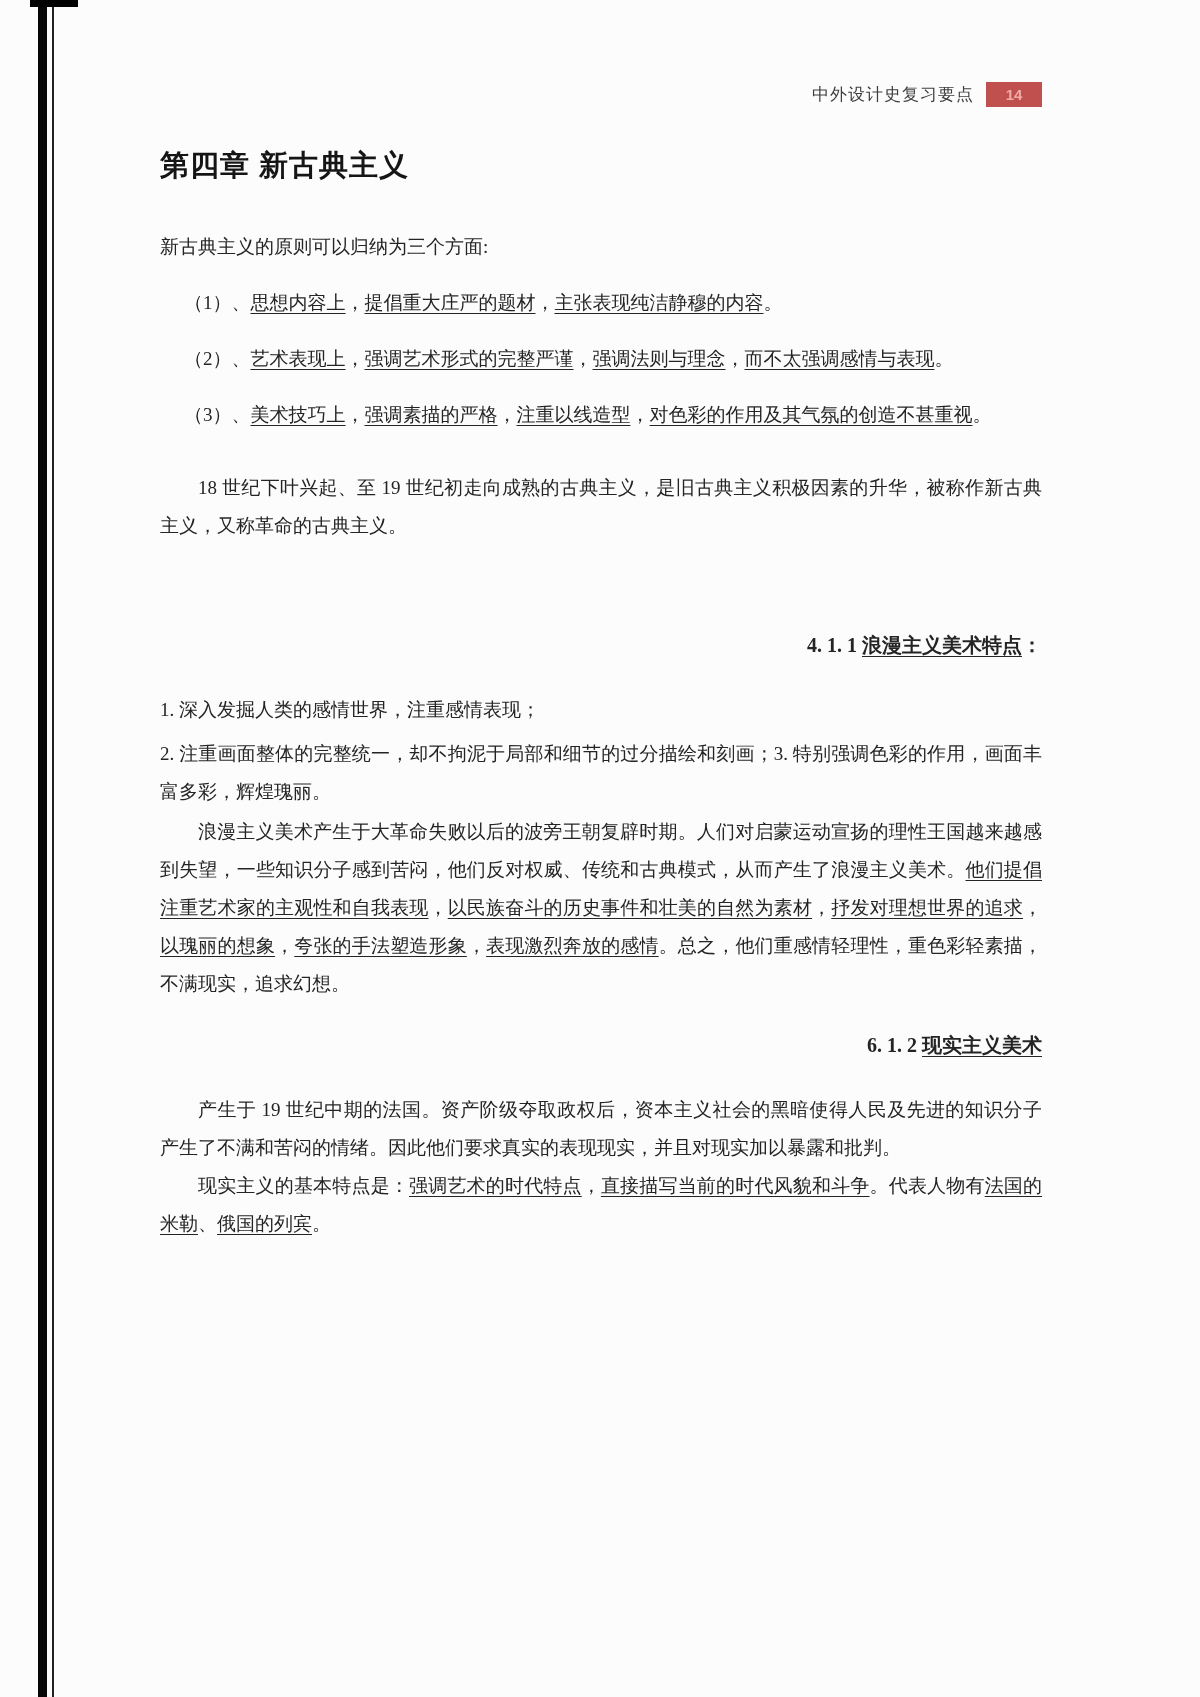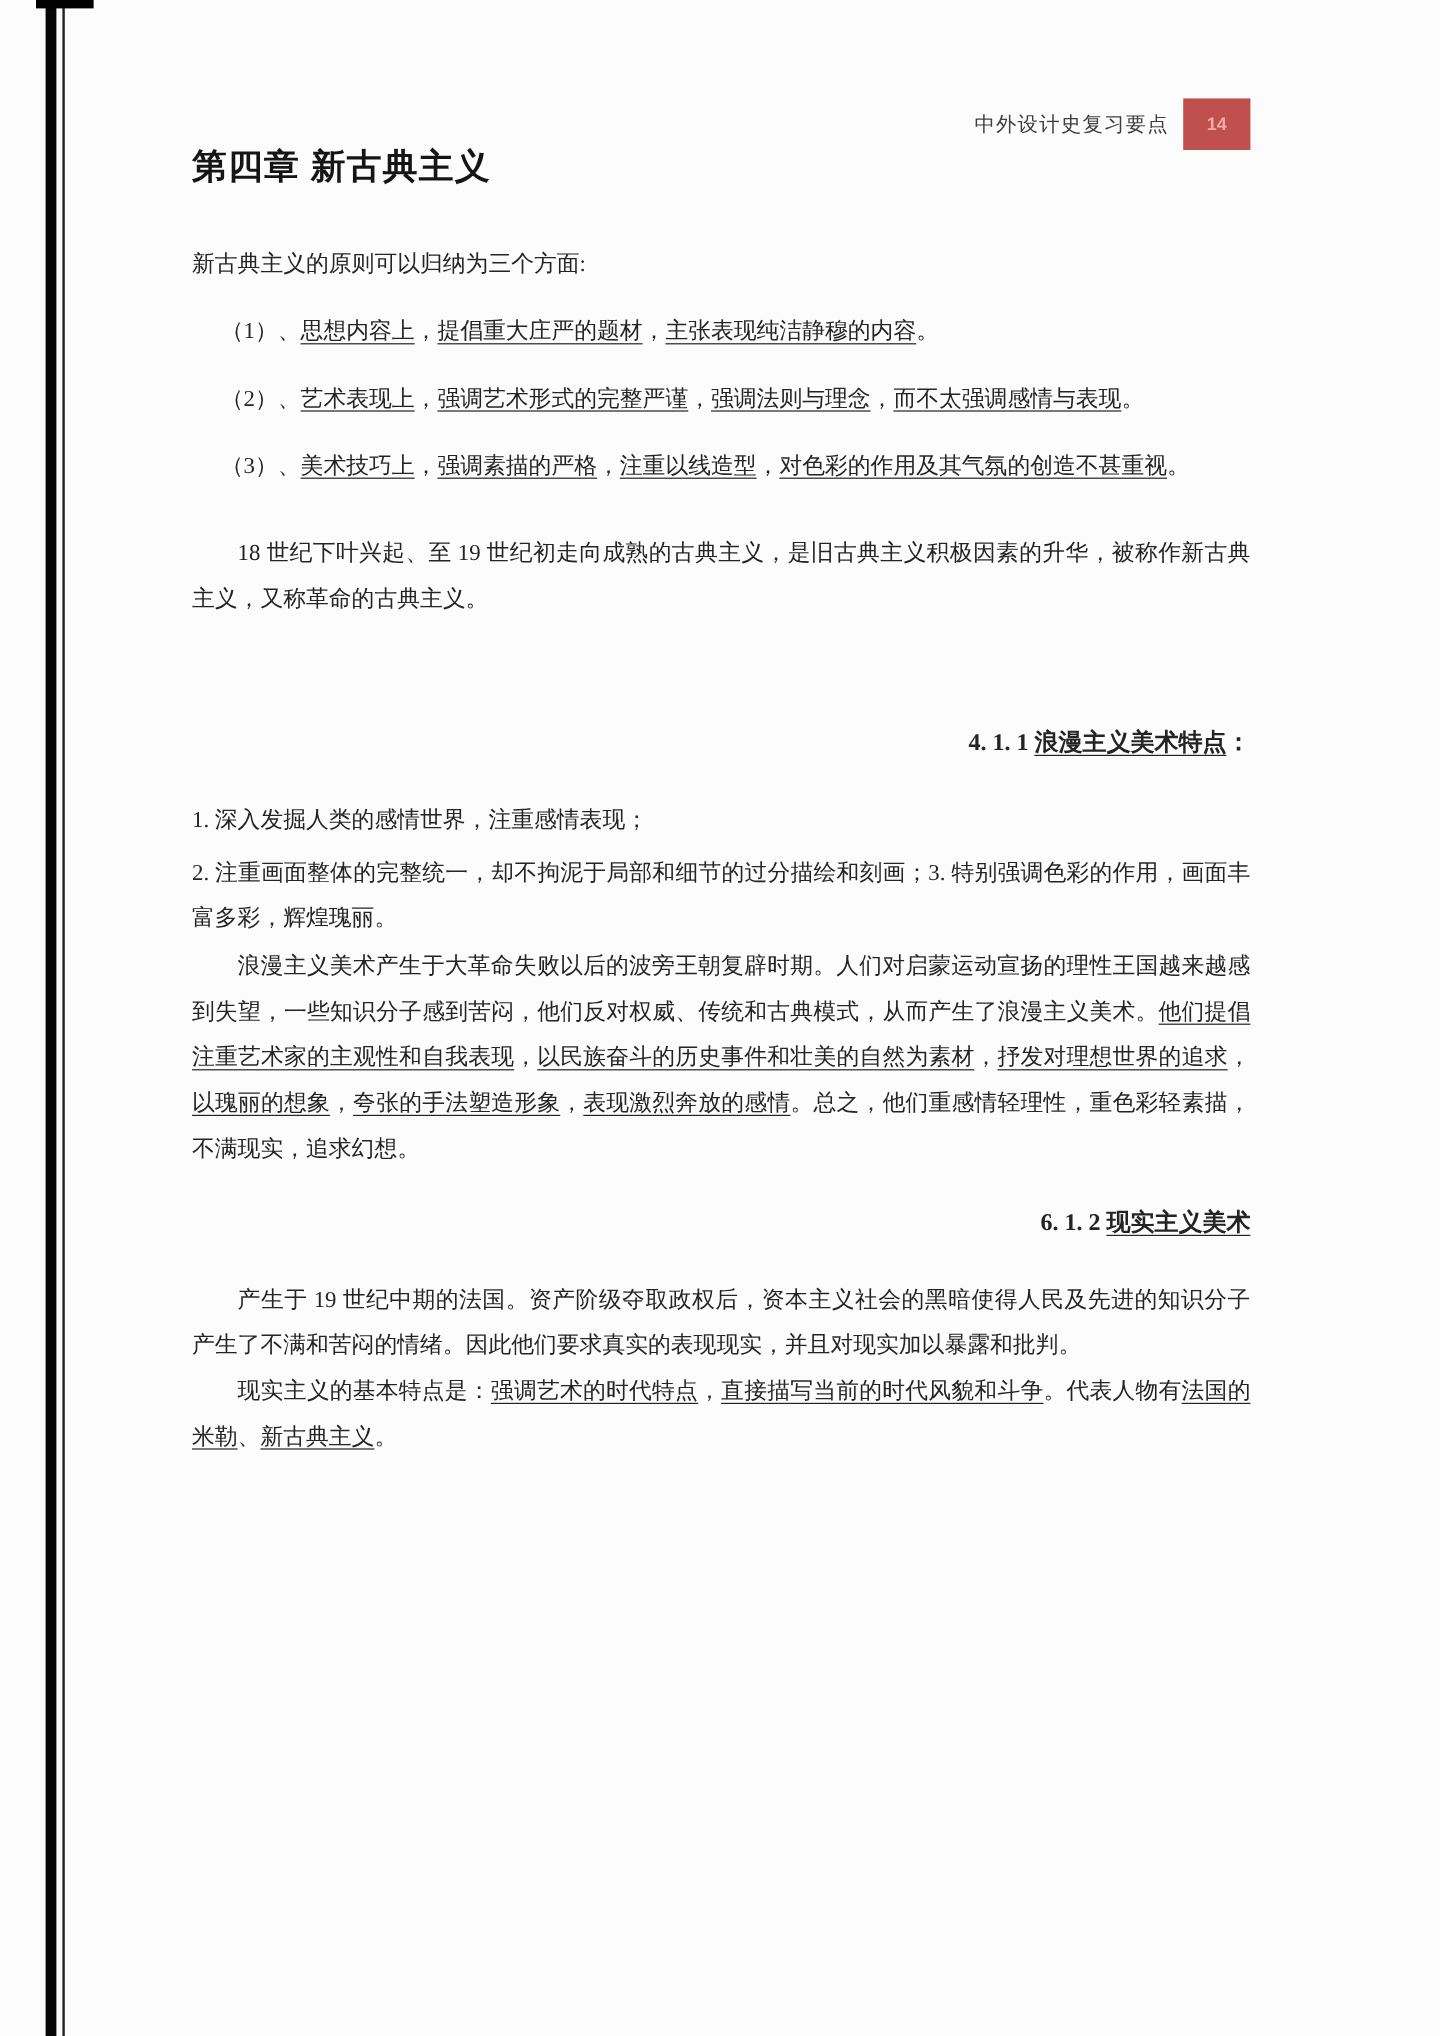--- a/index.html
+++ b/index.html
@@ -25,27 +25,27 @@
   }
   .header {
     position: absolute; top: 82px; left: 160px; width: 882px;
     display: flex; justify-content: flex-end; align-items: center;
   }
   .header-title {
     font-size: 17px; color: #3e3e3e; letter-spacing: 1px;
   }
   .page-badge {
     margin-left: 12px;
-    width: 56px; height: 43px;
+    width: 56px; height: 25px;
     display: flex; align-items: center; justify-content: center;
     font-family: "Liberation Sans", sans-serif;
     font-size: 15px; font-weight: bold;
   }
   .content {
-    position: absolute; left: 160px; top: 121px; width: 882px;
+    position: absolute; left: 160px; top: 147px; width: 882px;
     font-size: 19px;
   }
   .chapter-title {
     font-family: "Liberation Sans", sans-serif;
     font-size: 29px; font-weight: 700; color: #151515;
     letter-spacing: 1px;
     line-height: 36px;
     margin: 0 0 44px 0;
   }
   .lead {
@@ -106,15 +106,15 @@
 
   <p class="para para-41 indent2">18 世纪下叶兴起、至 19 世纪初走向成熟的古典主义，是旧古典主义积极因素的升华，被称作新古典主义，又称革命的古典主义。</p>
 
   <h3 class="sub-heading h411"><span>4. 1. 1  </span><span class="u">浪漫主义美术特点</span><span class="b">：</span></h3>
   <p class="para points">1. 深入发掘人类的感情世界，注重感情表现；</p>
   <p class="para point-2">2. 注重画面整体的完整统一，却不拘泥于局部和细节的过分描绘和刻画；3. 特别强调色彩的作用，画面丰富多彩，辉煌瑰丽。</p>
   <p class="para para-411 indent2"><span>浪漫主义美术产生于大革命失败以后的波旁王朝复辟时期。人们对启蒙运动宣扬的理性王国越来越感到失望，一些知识分子感到苦闷，他们反对权威、传统和古典模式，从而产生了浪漫主义美术。</span><span class="u">他们提倡注重艺术家的主观性和自我表现</span><span>，</span><span class="u">以民族奋斗的历史事件和壮美的自然为素材</span><span>，</span><span class="u">抒发对理想世界的追求</span><span>，</span><span class="u">以瑰丽的想象</span><span>，</span><span class="u">夸张的手法塑造形象</span><span>，</span><span class="u">表现激烈奔放的感情</span><span>。总之，他们重感情轻理性，重色彩轻素描，不满现实，追求幻想。</span></p>
 
   <h3 class="sub-heading h412"><span>6. 1. 2  </span><span class="u">现实主义美术</span></h3>
   <p class="para para-412-1">产生于 19 世纪中期的法国。资产阶级夺取政权后，资本主义社会的黑暗使得人民及先进的知识分子产生了不满和苦闷的情绪。因此他们要求真实的表现现实，并且对现实加以暴露和批判。</p>
-  <p class="para para-412-2"><span>现实主义的基本特点是：</span><span class="u">强调艺术的时代特点</span><span>，</span><span class="u">直接描写当前的时代风貌和斗争</span><span>。代表人物有</span><span class="u">法国的米勒</span><span>、</span><span class="u">新古典主义</span><span>。</span></p>
+  <p class="para para-412-2"><span>现实主义的基本特点是：</span><span class="u">强调艺术的时代特点</span><span>，</span><span class="u">直接描写当前的时代风貌和斗争</span><span>。代表人物有</span><span class="u">法国的米勒</span><span>、</span><span class="u">俄国的列宾</span><span>。</span></p>
 
 </div>
 
 </body></html>

